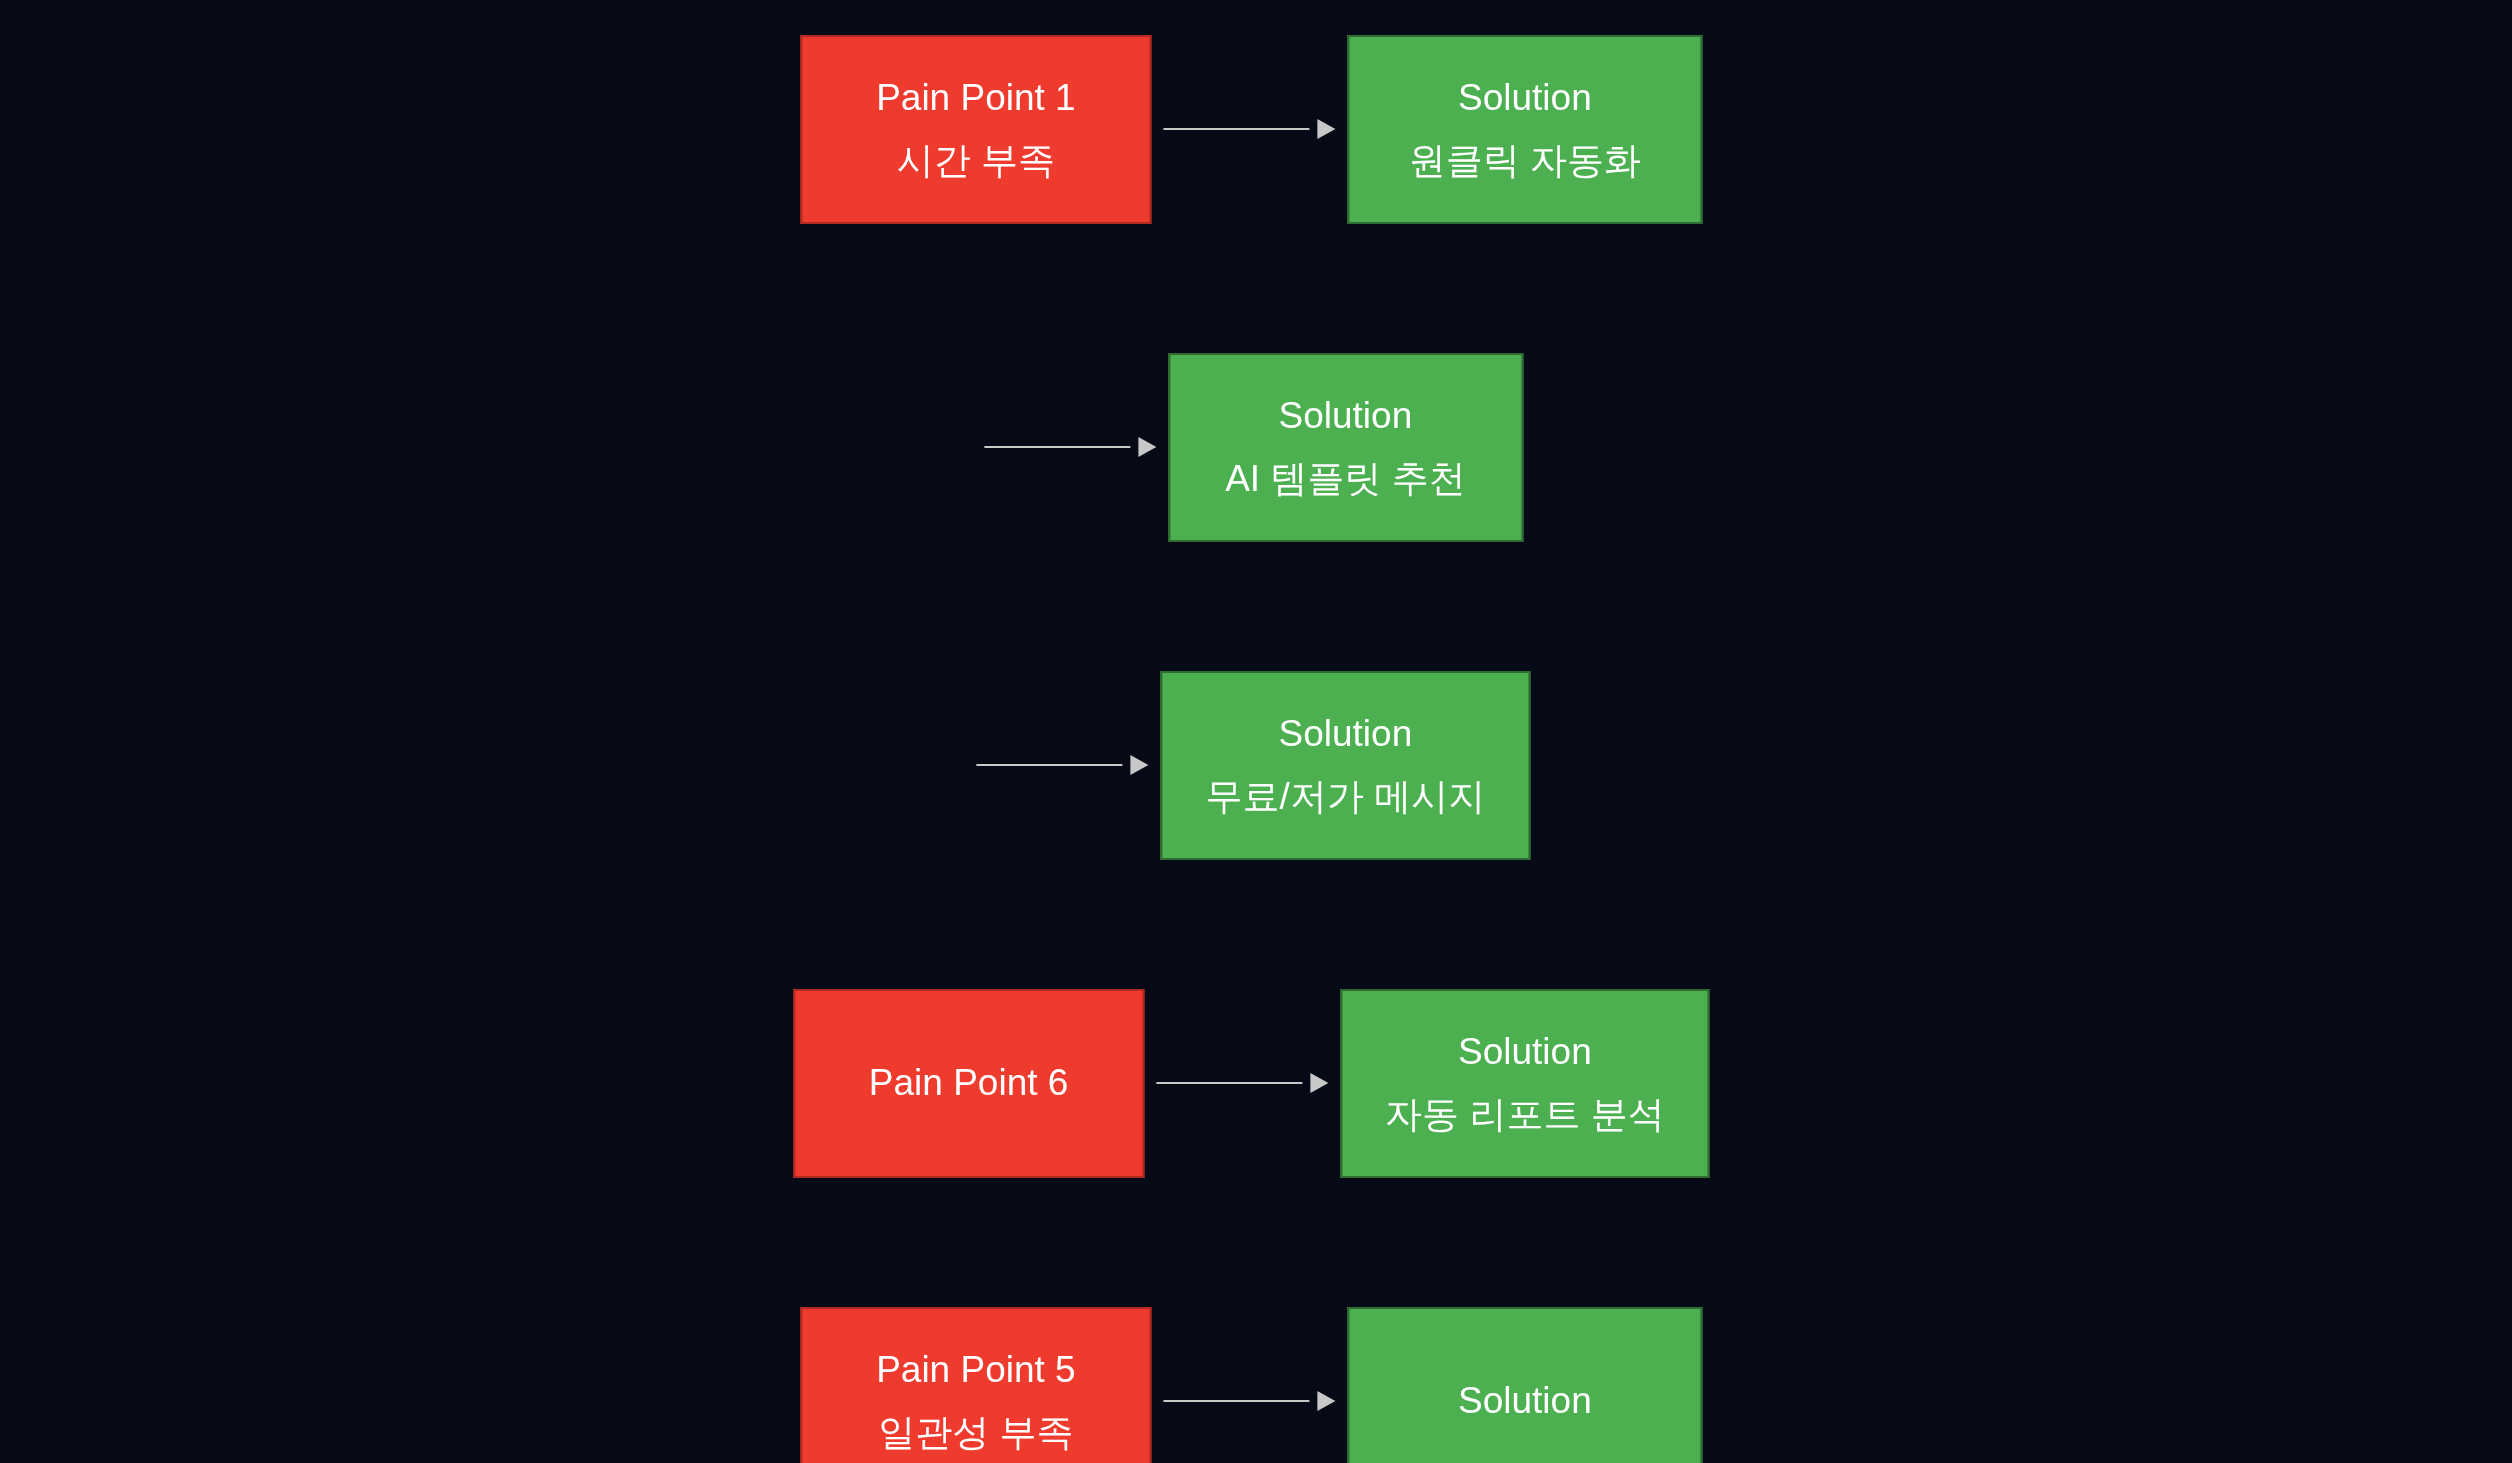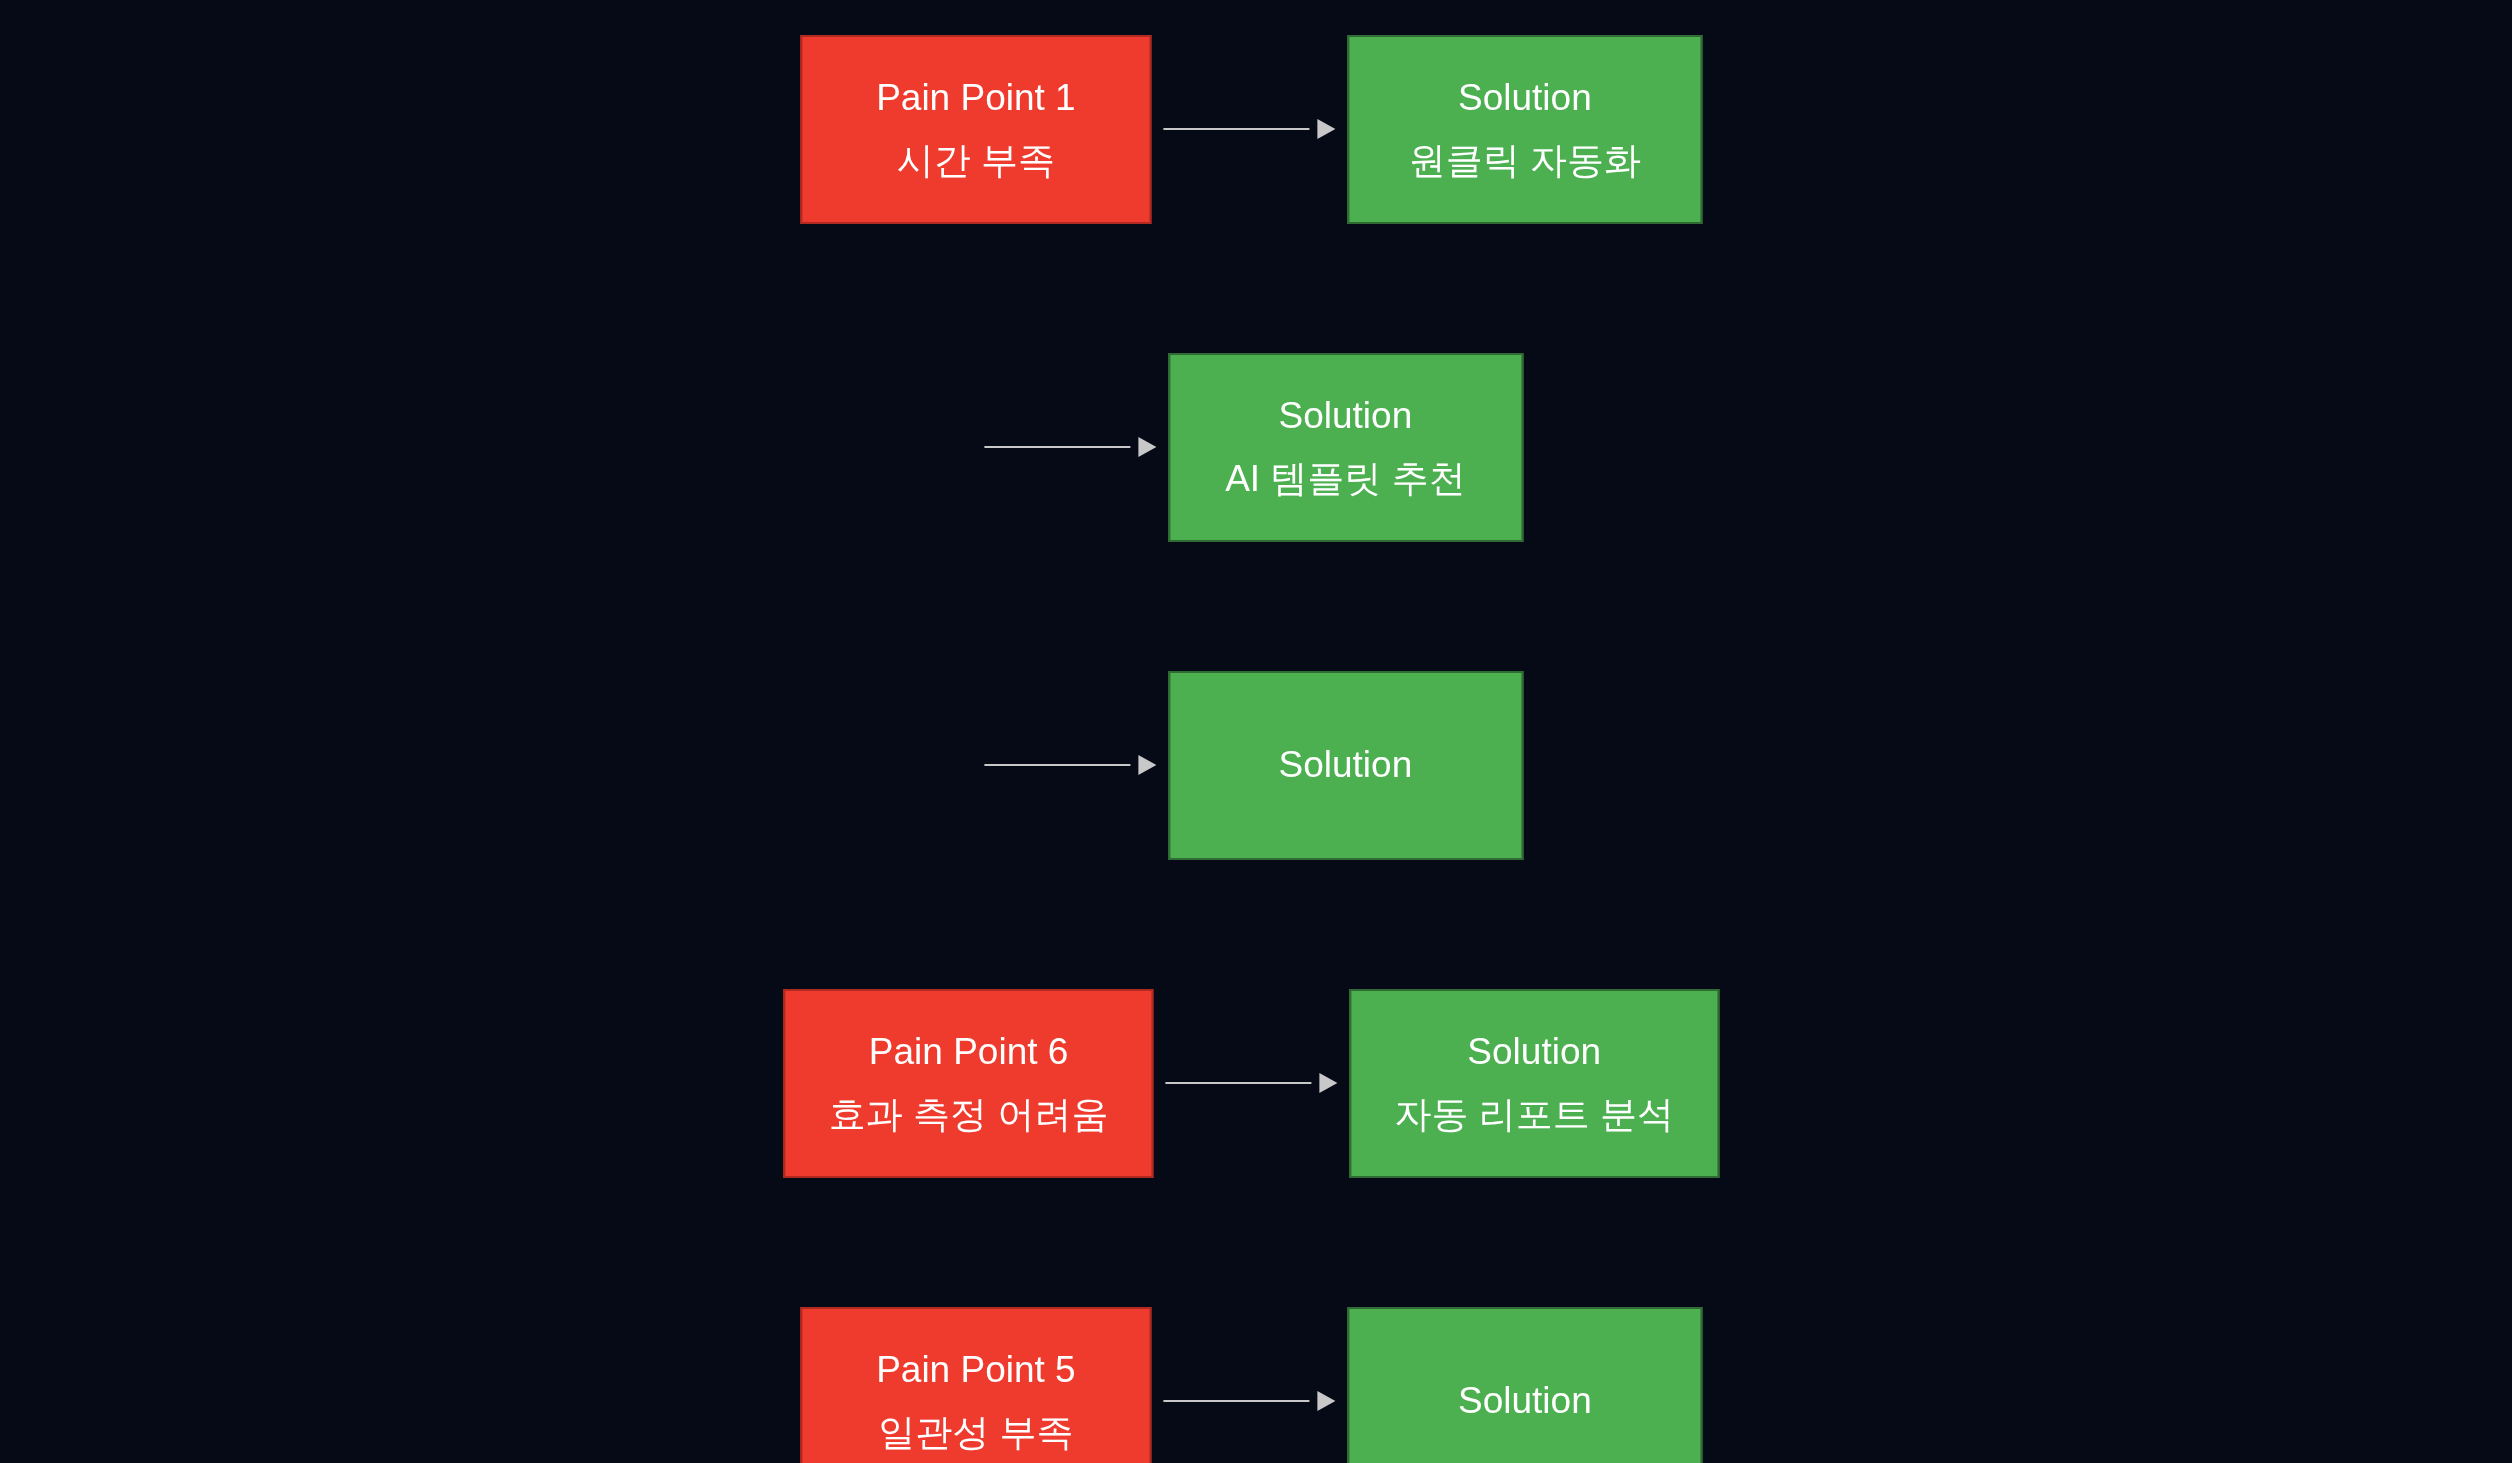--- a/index.html
+++ b/index.html
@@ -106,27 +106,27 @@
     </div>
   </div>
 
   <div class="flow-row">
     <div class="arrow">
       <div class="arrow-line"></div>
       <div class="arrow-head"></div>
     </div>
     <div class="node node-solution">
       <div>Solution</div>
+      <div>무료/저가 메시지</div>
     </div>
   </div>
 
   <div class="flow-row">
     <div class="node node-pain">
       <div>Pain Point 6</div>
-      <div>효과 측정 어려움</div>
     </div>
     <div class="arrow">
       <div class="arrow-line"></div>
       <div class="arrow-head"></div>
     </div>
     <div class="node node-solution">
       <div>Solution</div>
       <div>자동 리포트 분석</div>
     </div>
   </div>

